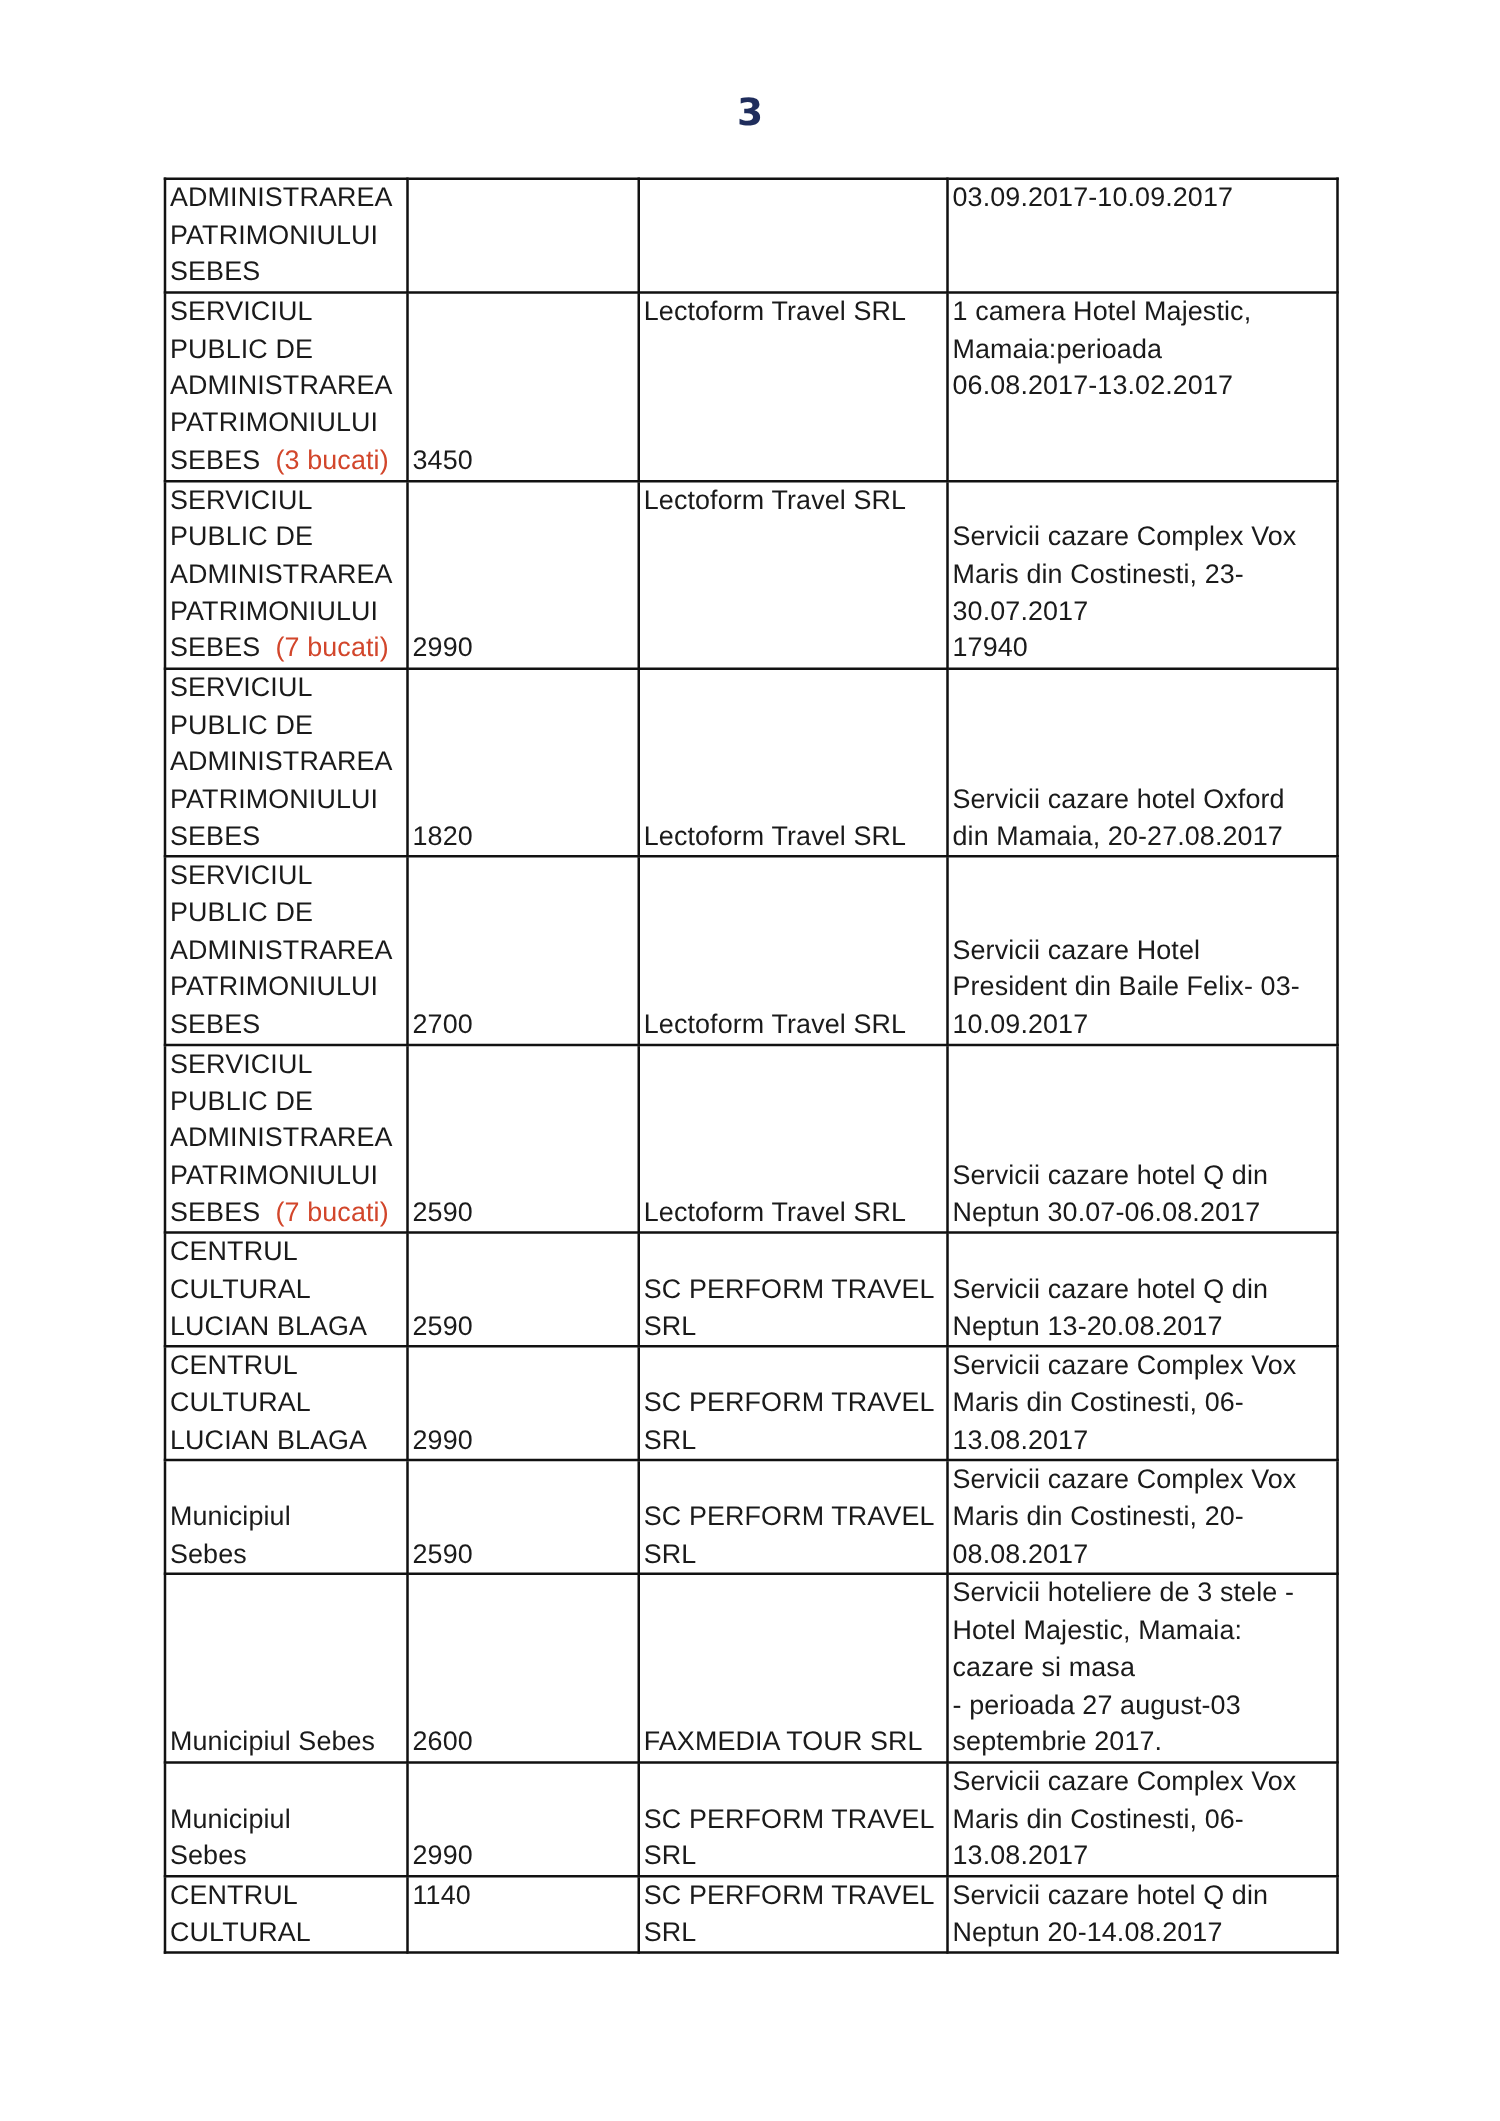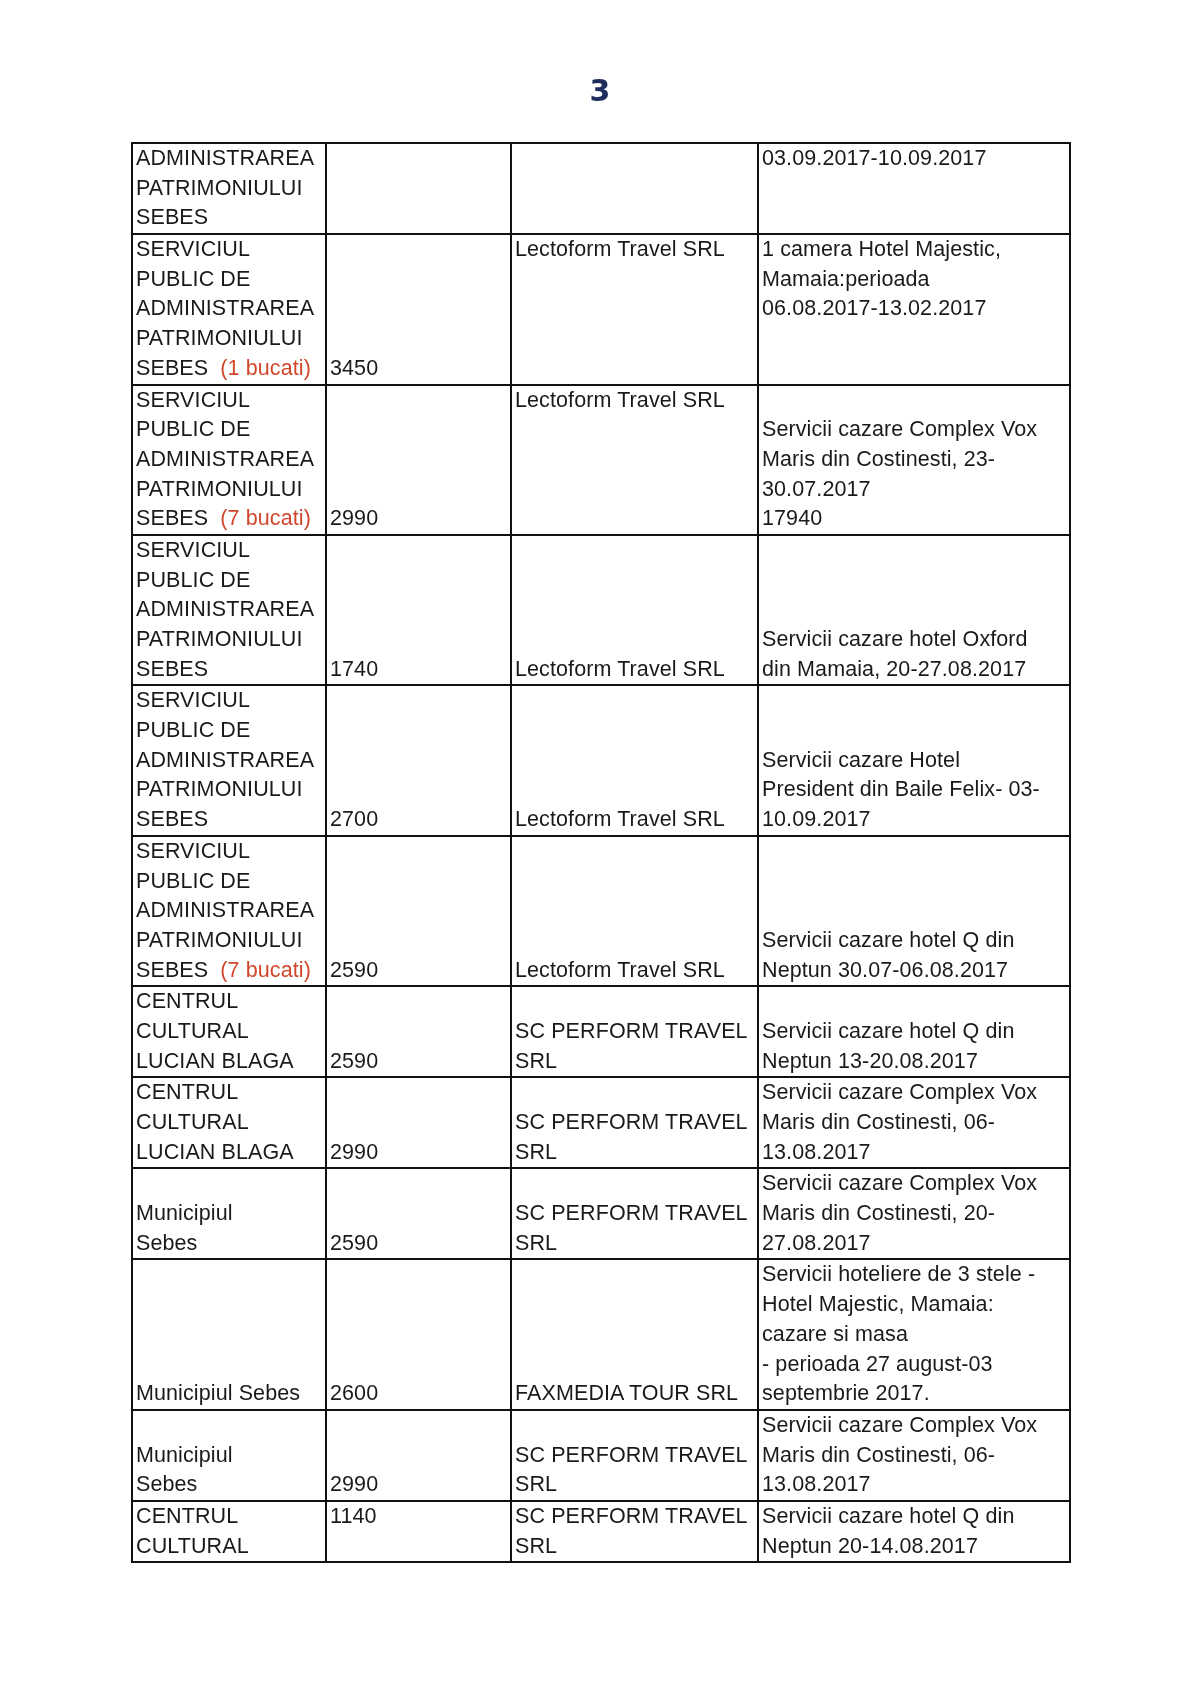--- a/index.html
+++ b/index.html
@@ -86,21 +86,21 @@
           <span class="line"><span></span></span>
           <span class="line"><span></span></span>
         </td>
       </tr>
       <tr>
         <td>
           <span class="line"><span>SERVICIUL</span></span>
           <span class="line"><span>PUBLIC DE</span></span>
           <span class="line"><span>ADMINISTRAREA</span></span>
           <span class="line"><span>PATRIMONIULUI</span></span>
-          <span class="line"><span>SEBES</span>&nbsp; <span class="note">(1 bucati)</span></span>
+          <span class="line"><span>SEBES</span>&nbsp; <span class="note">(3 bucati)</span></span>
         </td>
         <td>
           <span class="line"><span></span></span>
           <span class="line"><span></span></span>
           <span class="line"><span></span></span>
           <span class="line"><span></span></span>
           <span class="line"><span>3450</span></span>
         </td>
         <td>
           <span class="line"><span>Lectoform Travel SRL</span></span>
@@ -153,21 +153,21 @@
           <span class="line"><span>PUBLIC DE</span></span>
           <span class="line"><span>ADMINISTRAREA</span></span>
           <span class="line"><span>PATRIMONIULUI</span></span>
           <span class="line"><span>SEBES</span></span>
         </td>
         <td>
           <span class="line"><span></span></span>
           <span class="line"><span></span></span>
           <span class="line"><span></span></span>
           <span class="line"><span></span></span>
-          <span class="line"><span>1740</span></span>
+          <span class="line"><span>1820</span></span>
         </td>
         <td>
           <span class="line"><span></span></span>
           <span class="line"><span></span></span>
           <span class="line"><span></span></span>
           <span class="line"><span></span></span>
           <span class="line"><span>Lectoform Travel SRL</span></span>
         </td>
         <td>
           <span class="line"><span></span></span>
@@ -293,21 +293,21 @@
           <span class="line"><span>2590</span></span>
         </td>
         <td>
           <span class="line"><span></span></span>
           <span class="line"><span>SC PERFORM TRAVEL</span></span>
           <span class="line"><span>SRL</span></span>
         </td>
         <td>
           <span class="line"><span>Servicii cazare Complex Vox</span></span>
           <span class="line"><span>Maris din Costinesti, 20-</span></span>
-          <span class="line"><span>27.08.2017</span></span>
+          <span class="line"><span>08.08.2017</span></span>
         </td>
       </tr>
       <tr>
         <td>
           <span class="line"><span></span></span>
           <span class="line"><span></span></span>
           <span class="line"><span></span></span>
           <span class="line"><span></span></span>
           <span class="line"><span>Municipiul Sebes</span></span>
         </td>

